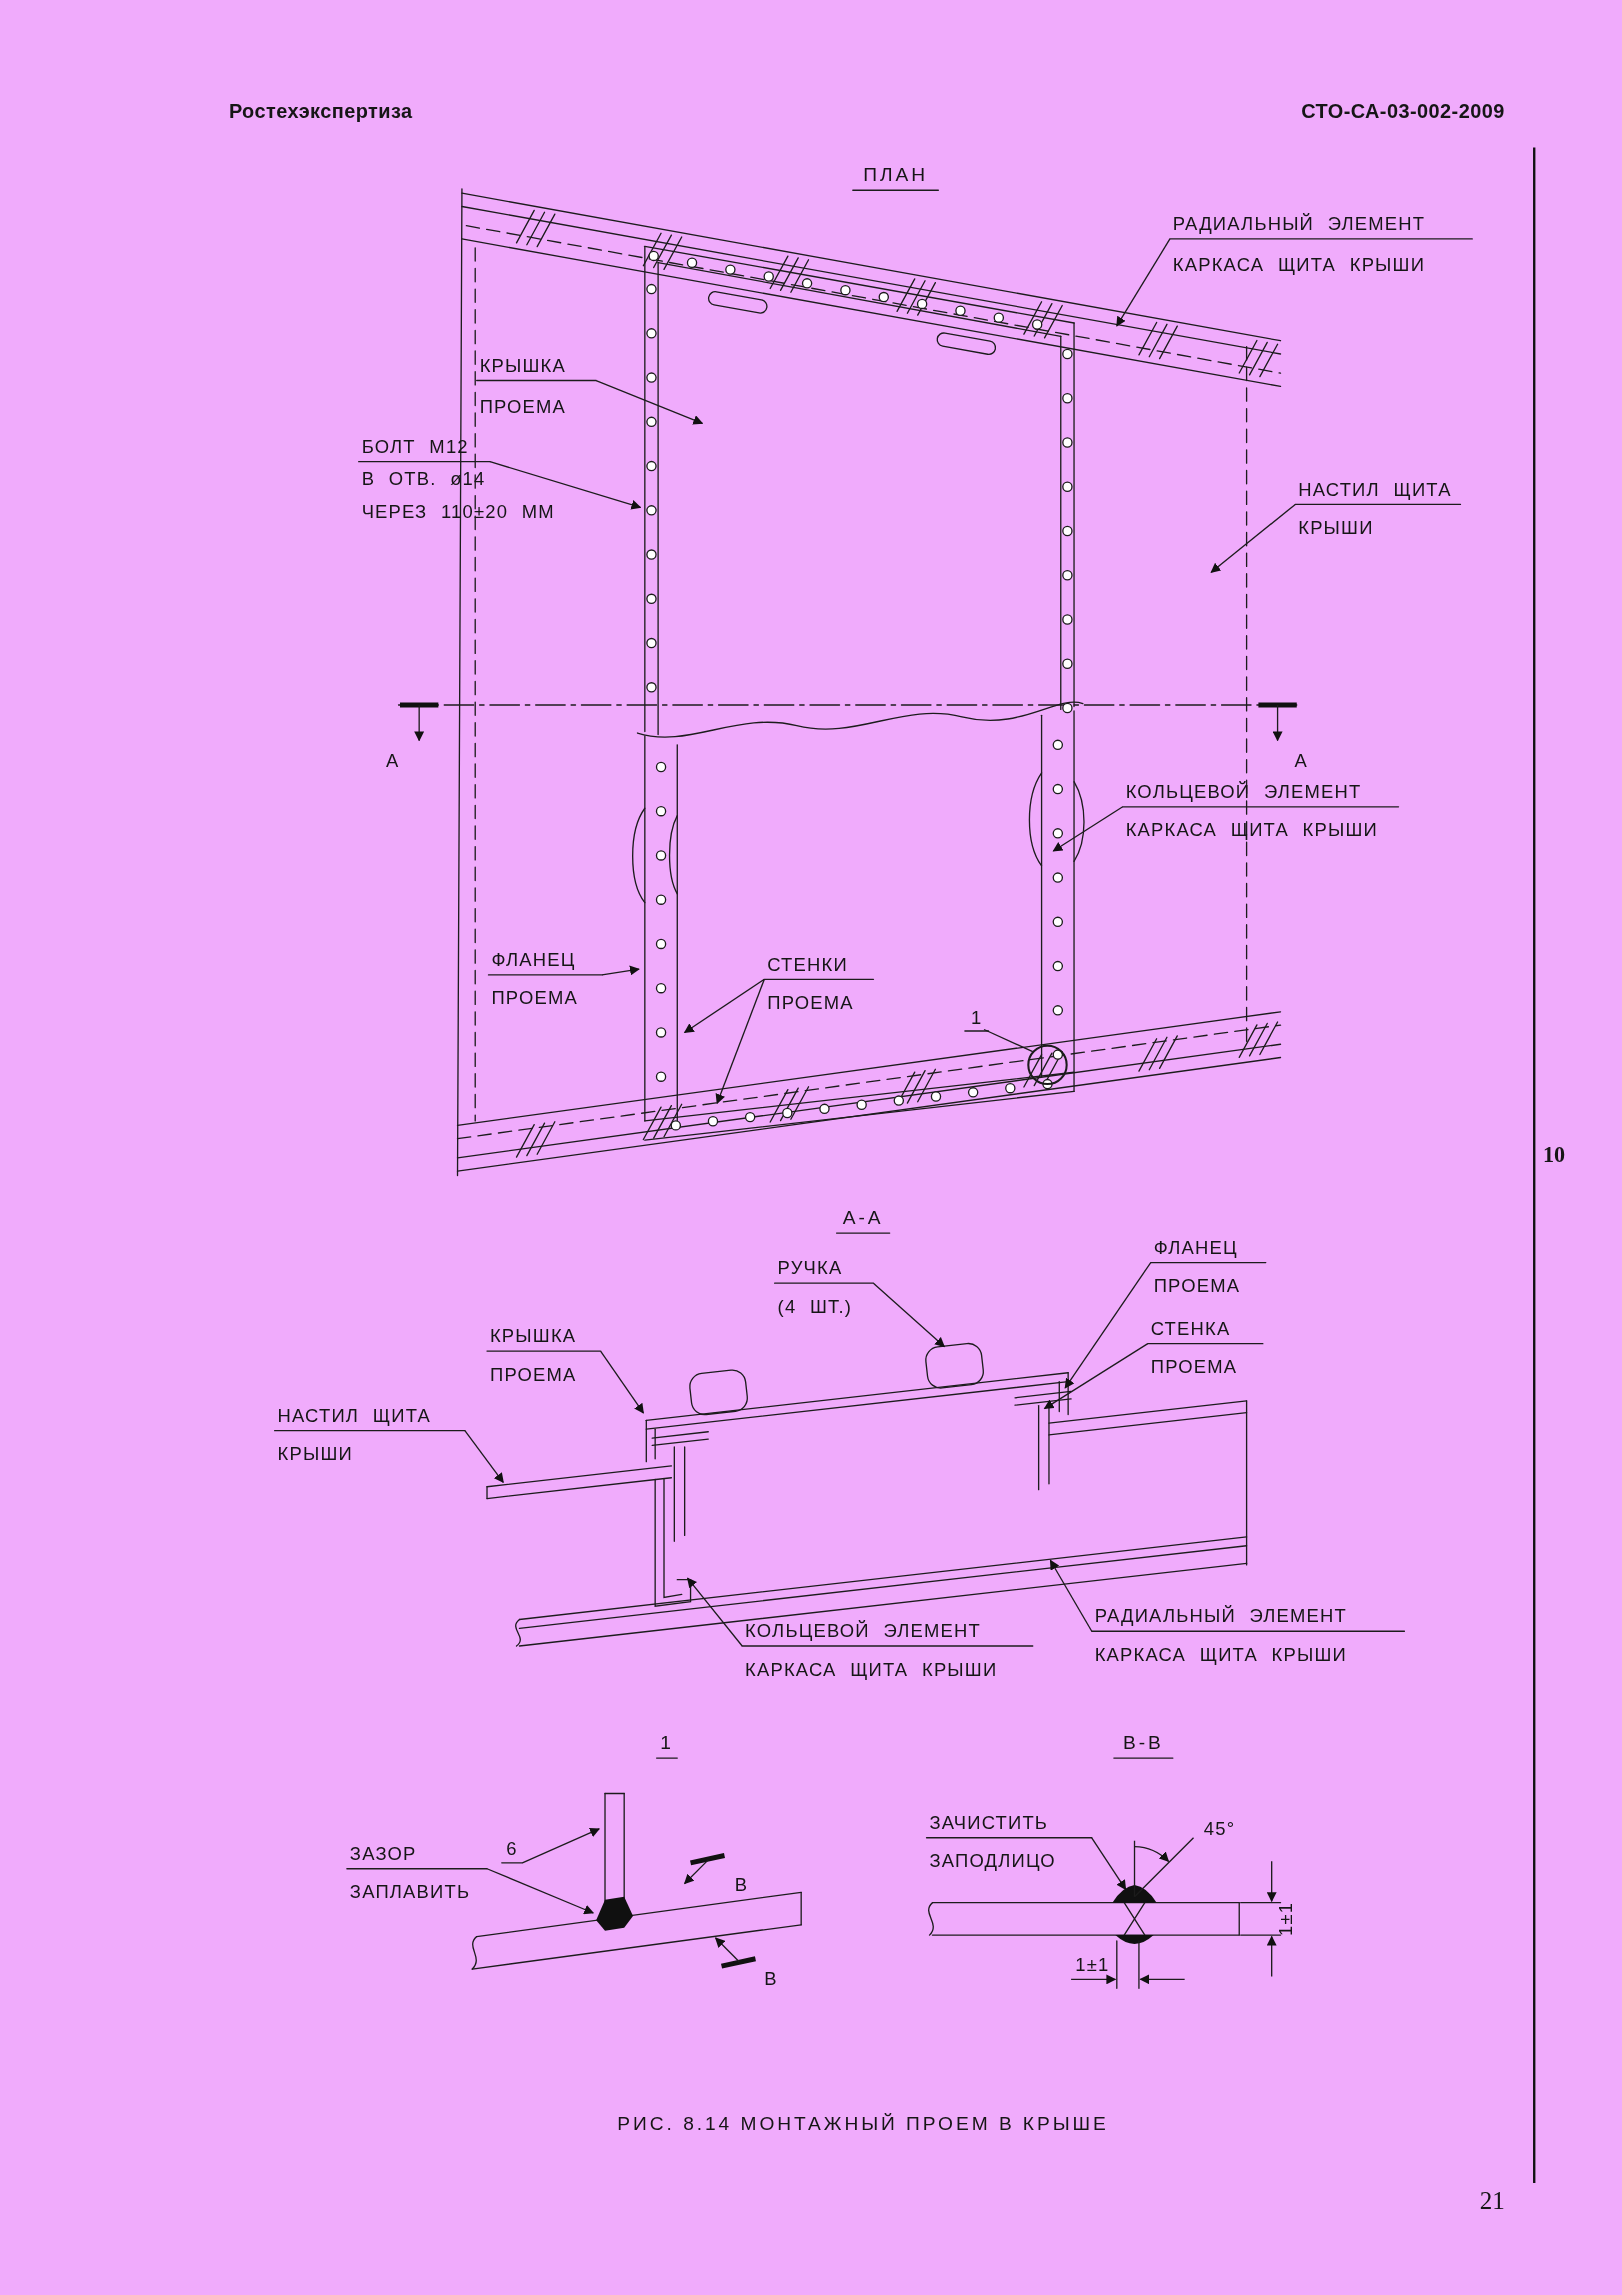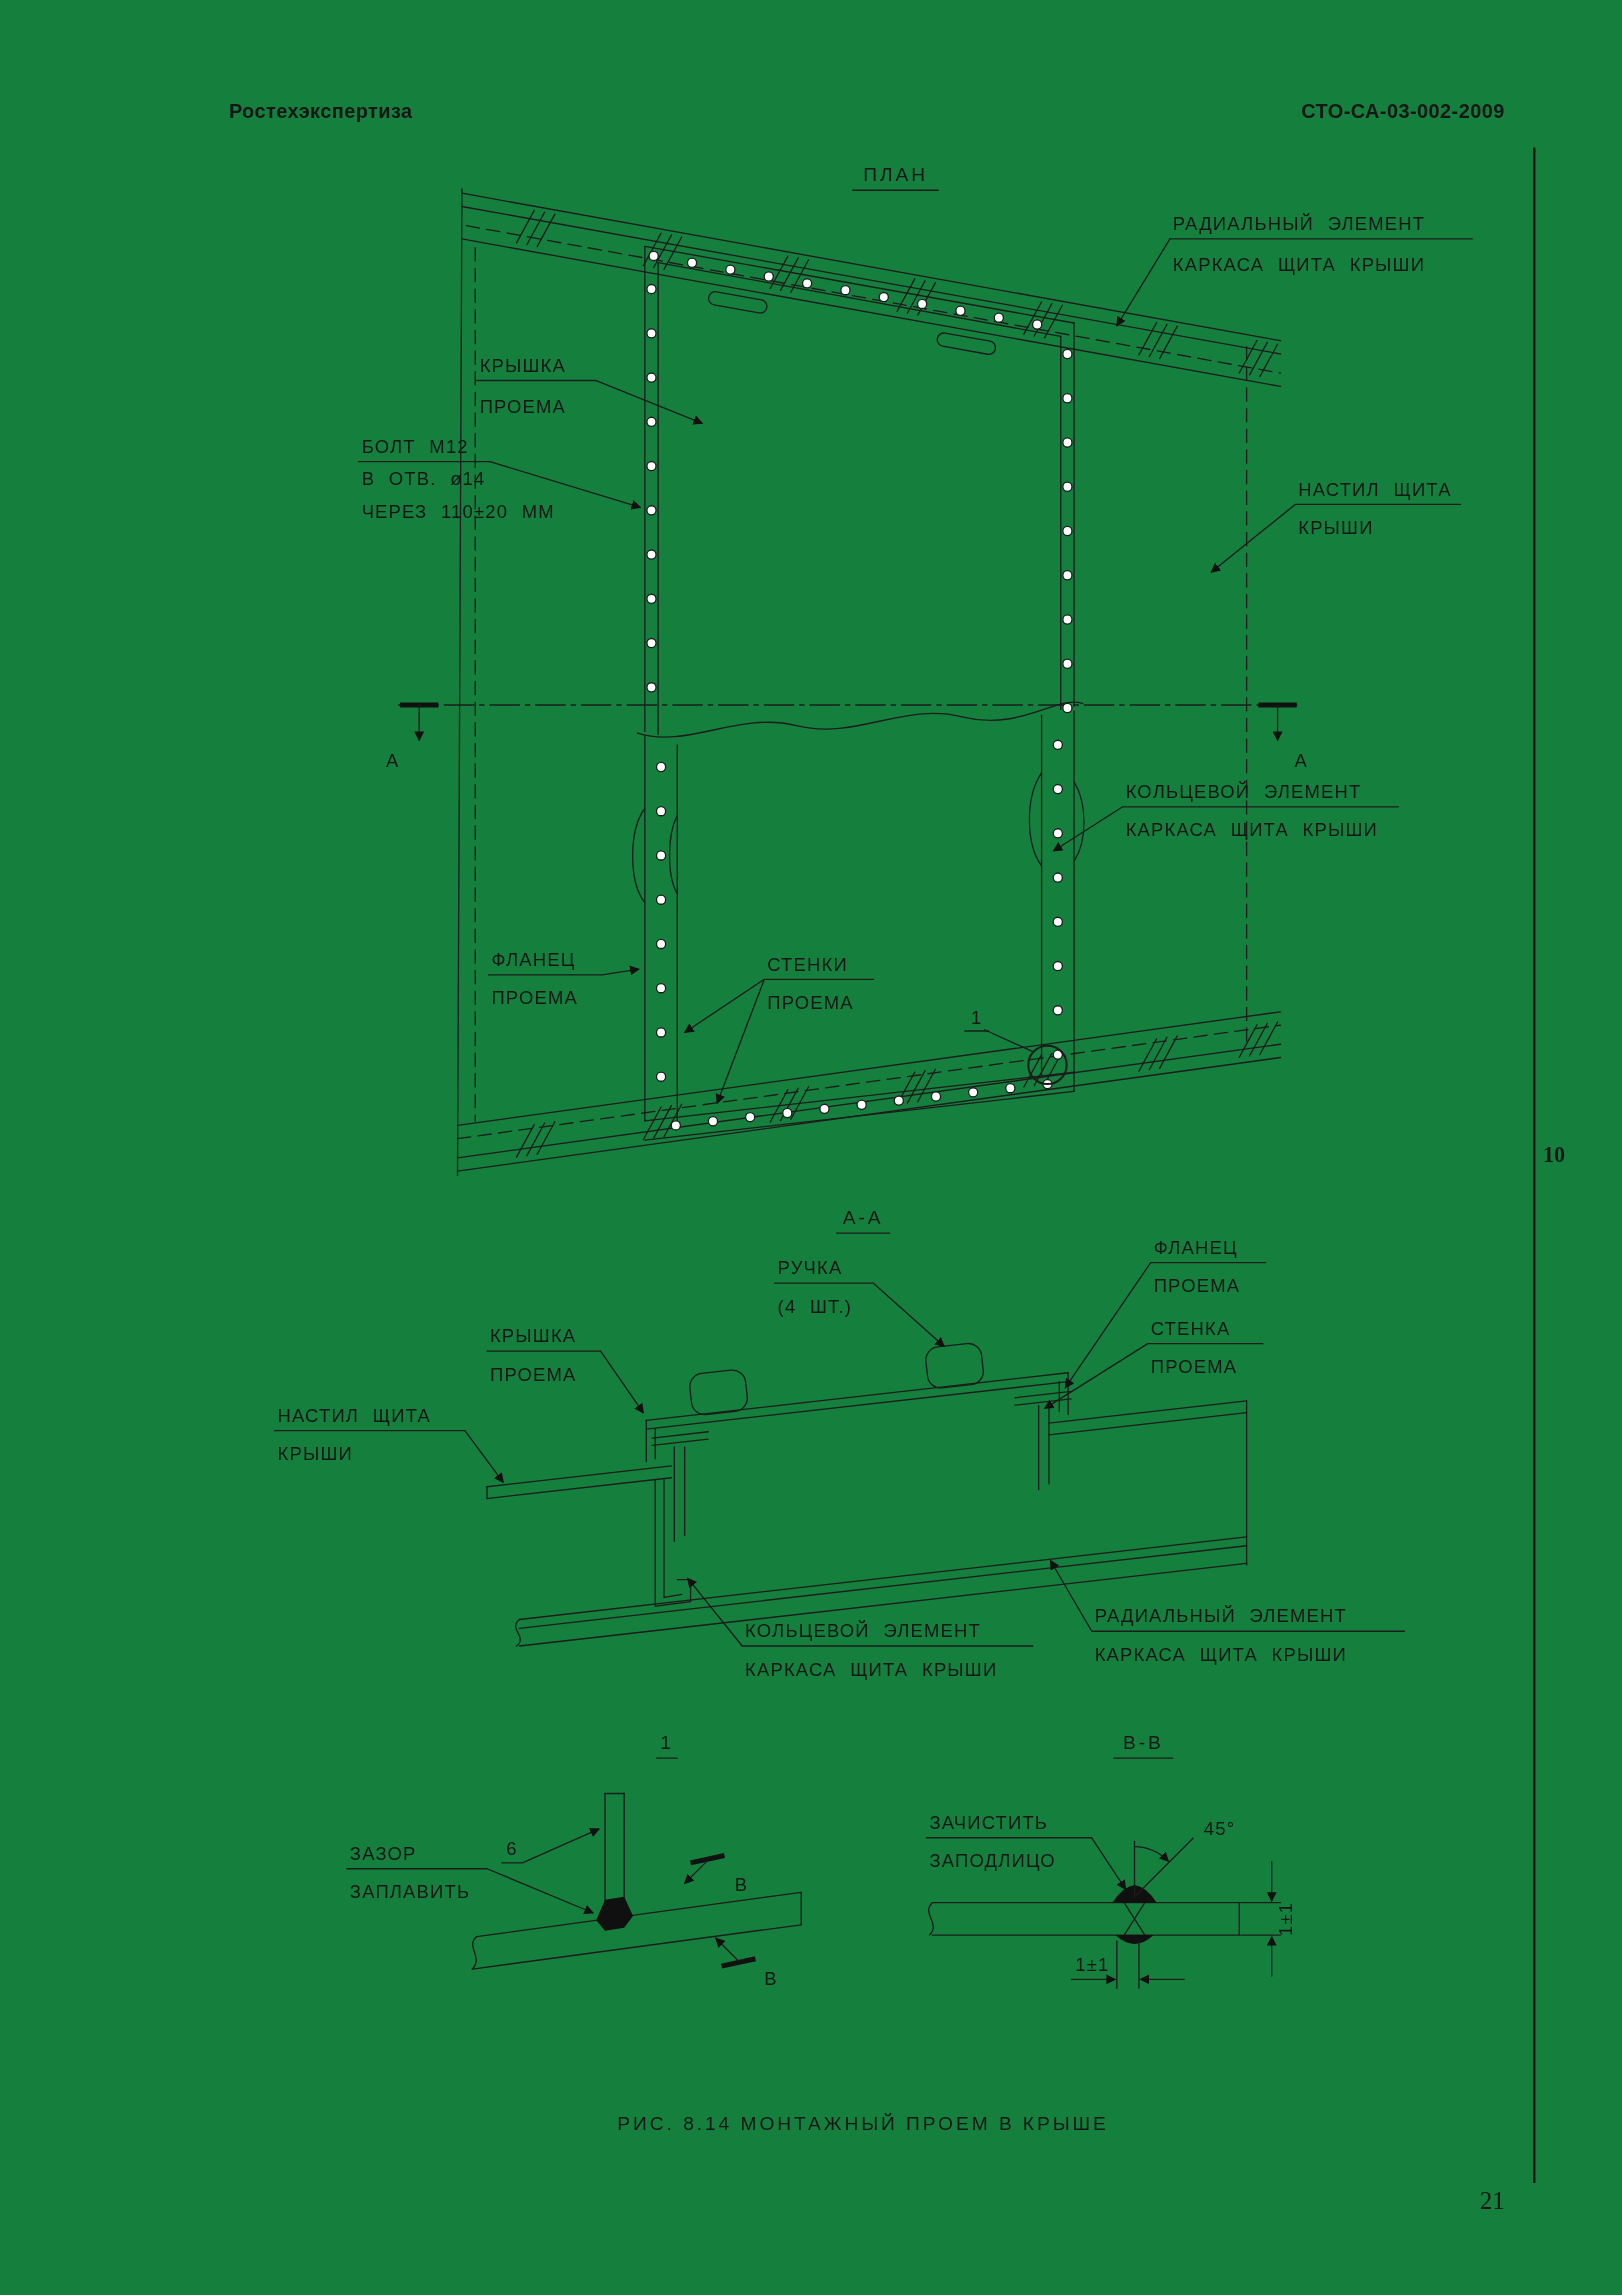--- a/index.html
+++ b/index.html
@@ -1,16 +1,16 @@
 <!DOCTYPE html>
 <html style="font-size:10.5px"><head>
 <meta charset="utf-8">
 <style>
   html,body{margin:0;padding:0;background:#e8e8e8;}
-  .page{position:relative;width:1623px;height:2295px;background:#15803d;margin:0 auto;
+  .page{position:relative;width:1623px;height:2295px;background:#f0abfc;margin:0 auto;
         font-family:"Liberation Sans",sans-serif;}
   svg{display:block;}
   svg text{font-family:"Liberation Sans",sans-serif;fill:#161616;}
   .hdr{font-size:13.5px;font-weight:bold;letter-spacing:.3px;}
   .lbl{font-size:12.5px;letter-spacing:.8px;word-spacing:5px;}
   .ttl{font-size:13px;letter-spacing:2px;}
   .pgnum{font-family:"Liberation Serif",serif;font-size:17px;}
   .clnum{font-family:"Liberation Serif",serif;font-size:15px;font-weight:bold;}
   .thin{stroke:#1c1c1c;stroke-width:.9;fill:none;stroke-linecap:round;}
   .med{stroke:#1c1c1c;stroke-width:1.4;fill:none;}

